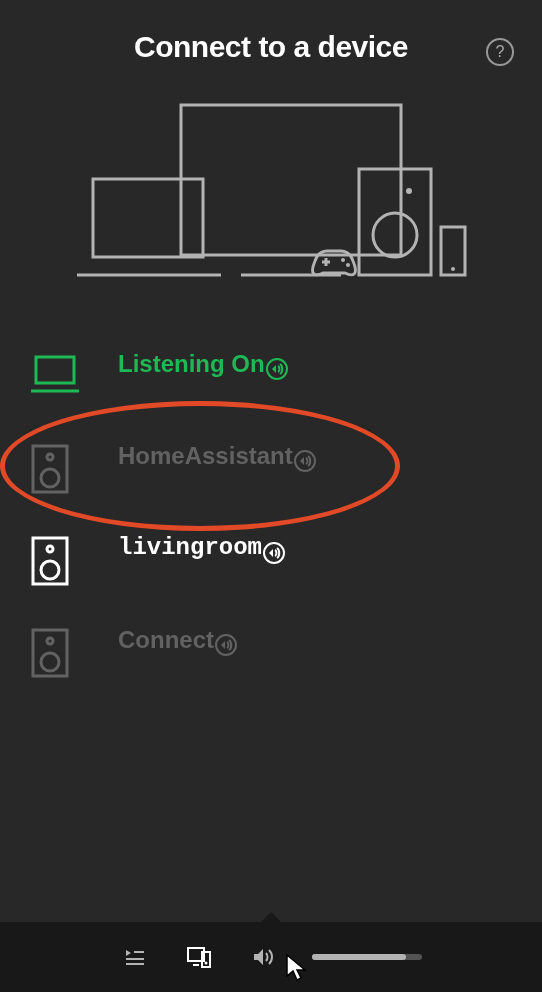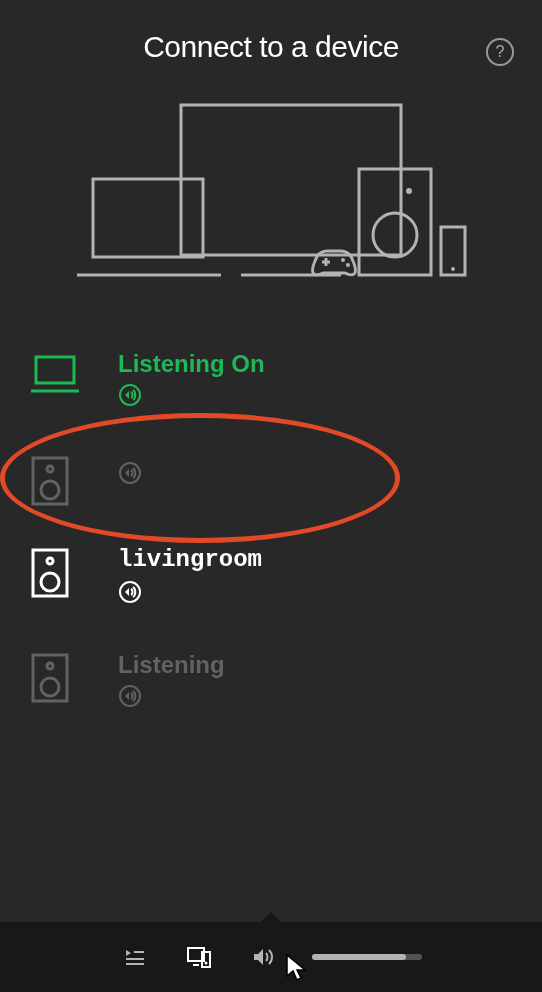--- a/index.html
+++ b/index.html
@@ -14,21 +14,21 @@
   
   .header{
     display:flex;
     align-items:center;
     justify-content:center;
     padding:30px 0 10px 0;
     position:relative;
   }
   .title{
     font-size:30px;
-    font-weight:400;
+    font-weight:700;
     letter-spacing:-0.5px;
   }
   .help-btn{
     position:absolute;
     right:28px;
     top:38px;
     width:28px;height:28px;
     border:2px solid #999;
     border-radius:50%;
     color:#aaa;
@@ -45,21 +45,21 @@
   .device-list{padding:0 30px;}
   .device{
     display:flex;align-items:flex-start;
     padding:22px 0;
     cursor:pointer;
     position:relative;
   }
   .device-icon{
     width:50px;height:48px;margin-right:38px;flex-shrink:0;
   }
-  .device-text{display:flex;flex-direction:column;}
+  .device-text{display:flex;flex-direction:row;}
   .device-name{
     font-size:24px;font-weight:800;line-height:1.1;
   }
   .device-sub{margin-top:6px;}
   .device.active .device-name{color:#1DB954;}
   .device.active .device-icon svg *{stroke:#1DB954;}
   .device.active .device-sub svg{color:#1DB954;}
   .device.avail .device-name{color:#fff;font-family:Liberation Mono, monospace;}
   .device.avail .device-icon svg *{stroke:#fff;}
   .device.avail .device-sub svg{color:#fff;}
@@ -171,20 +171,21 @@
 
   <div class="device dim" style="position:relative;">
     <span class="device-icon">
       <svg width="40" height="52" viewBox="0 0 40 52" fill="none" stroke-width="3">
         <rect x="3" y="3" width="34" height="46"></rect>
         <circle cx="20" cy="35" r="9"></circle>
         <circle cx="20" cy="14" r="3"></circle>
       </svg>
     </span>
     <span class="device-text">
+      <span class="device-name">HomeAssistant</span>
       <span class="device-sub">
         <svg class="vol-icon" viewBox="0 0 24 24" fill="none" stroke="currentColor" stroke-width="2">
           <circle cx="12" cy="12" r="10"></circle>
           <path d="M7 12 L11 8 L11 16 Z" fill="currentColor" stroke="none"></path>
           <path d="M13 9 C15 10 15 14 13 15"></path>
           <path d="M15 7 C18 9 18 15 15 17"></path>
         </svg>
       </span>
     </span>
     <span class="anno" style="left:-30px;top:-20px;width:400px;height:130px;"></span>
@@ -213,21 +214,21 @@
 
   <div class="device dim">
     <span class="device-icon">
       <svg width="40" height="52" viewBox="0 0 40 52" fill="none" stroke-width="3">
         <rect x="3" y="3" width="34" height="46"></rect>
         <circle cx="20" cy="35" r="9"></circle>
         <circle cx="20" cy="14" r="3"></circle>
       </svg>
     </span>
     <span class="device-text">
-      <span class="device-name">Listening</span>
+      <span class="device-name">Connect</span>
       <span class="device-sub">
         <svg class="vol-icon" viewBox="0 0 24 24" fill="none" stroke="currentColor" stroke-width="2">
           <circle cx="12" cy="12" r="10"></circle>
           <path d="M7 12 L11 8 L11 16 Z" fill="currentColor" stroke="none"></path>
           <path d="M13 9 C15 10 15 14 13 15"></path>
           <path d="M15 7 C18 9 18 15 15 17"></path>
         </svg>
       </span>
     </span>
   </div>

